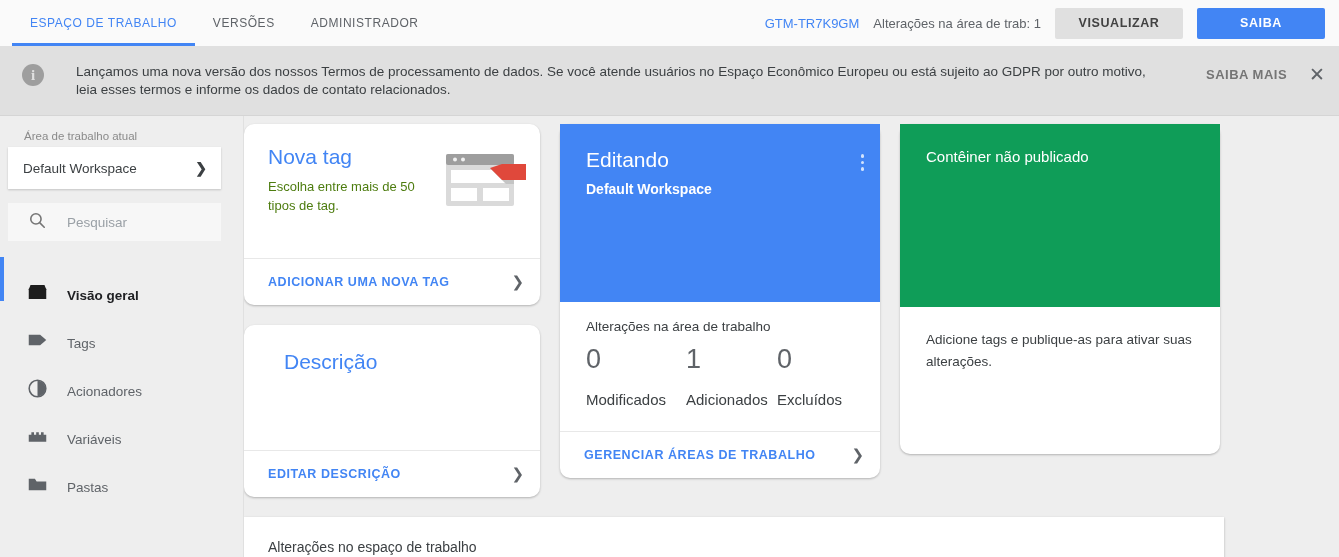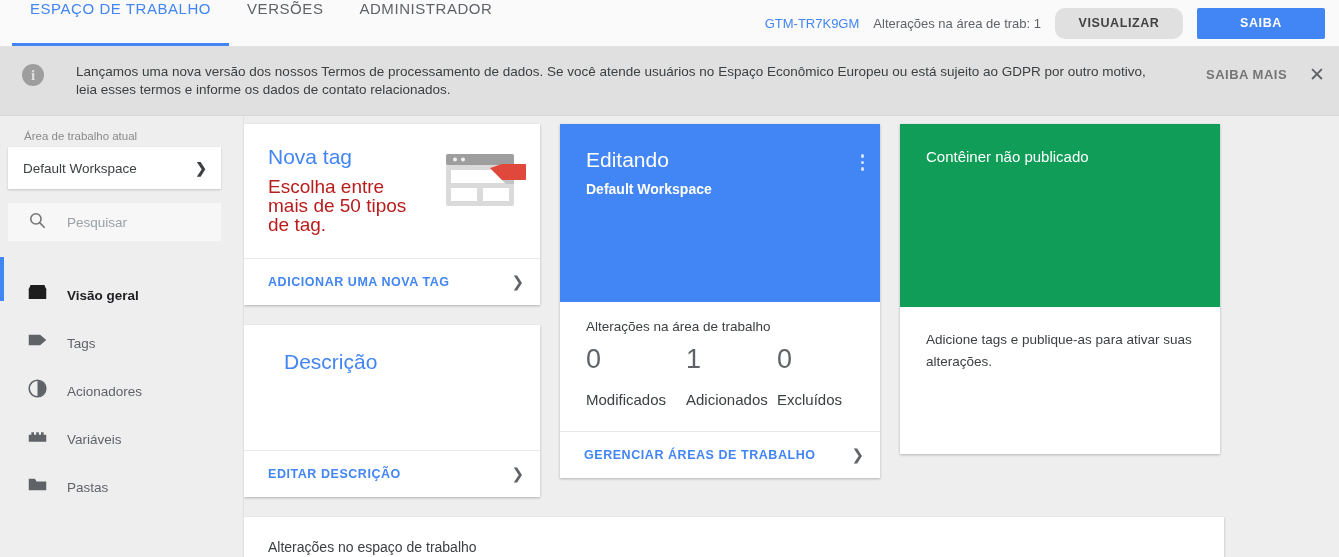--- a/index.html
+++ b/index.html
@@ -17,23 +17,23 @@
   .topbar {
     height: 47px;
     background: #fafafa;
     border-bottom: 1px solid #e0e0e0;
     display: flex;
     align-items: stretch;
     position: relative;
   }
   .tabs { display: flex; align-items: stretch; padding-left: 12px; }
   .tab {
-    display: flex; align-items: flex-start;
-    padding: 0 18px;
-    font-size: 15px;
+    display: flex; align-items: flex-end;
+    padding: 16px 18px;
+    font-size: 12px;
     letter-spacing: .55px;
     color: #5f6368;
     cursor: pointer;
     position: relative;
     font-weight: 500;
   }
   .tab.active { color: #4285f4; }
   .tab.active::after {
     content: "";
     position: absolute;
@@ -62,21 +62,21 @@
     min-width: 128px;
     border: none;
     border-radius: 2px;
     font-size: 12.5px;
     letter-spacing: .6px;
     font-weight: 600;
     font-family: "Liberation Sans", sans-serif;
     cursor: pointer;
     padding: 0 14px;
   }
-  .btn-secondary { background: #e0e0e0; color: #424242; border-radius: 10px; }
+  .btn-secondary { background: #e0e0e0; color: #424242; }
   .btn-primary { background: #4285f4; color: #ffffff; }
 
   
   .banner {
     background: #e0e0e0;
     min-height: 69px;
     display: flex;
     align-items: flex-start;
     padding: 16px 14px 14px 22px;
     border-bottom: 1px solid #d5d5d5;
@@ -218,39 +218,40 @@
     display: flex;
     gap: 20px;
     padding: 0 0 0 0;
     margin-left: 0;
   }
   .col { display: flex; flex-direction: column; gap: 20px; }
 
   .card {
     background: #ffffff;
     box-shadow: 0 1px 2px rgba(0,0,0,.16), 0 1px 3px rgba(0,0,0,.10);
+    border-radius: 10px;
   }
 
   
   .card-newtag { width: 296px; }
   .newtag-body {
     height: 125px;
     padding: 20px 18px 0 24px;
     display: flex;
     position: relative;
   }
   .newtag-title {
     font-size: 21px;
     color: #4285f4;
     font-weight: 400;
     line-height: 26px;
   }
   .newtag-sub {
-    font-size: 19px;
-    color: #b91c1c;
+    font-size: 13px;
+    color: #4d7c0f;
     line-height: 19px;
     margin-top: 7px;
     max-width: 150px;
   }
   .newtag-illus {
     position: absolute;
     right: 12px;
     top: 26px;
   }
   .card-action {

